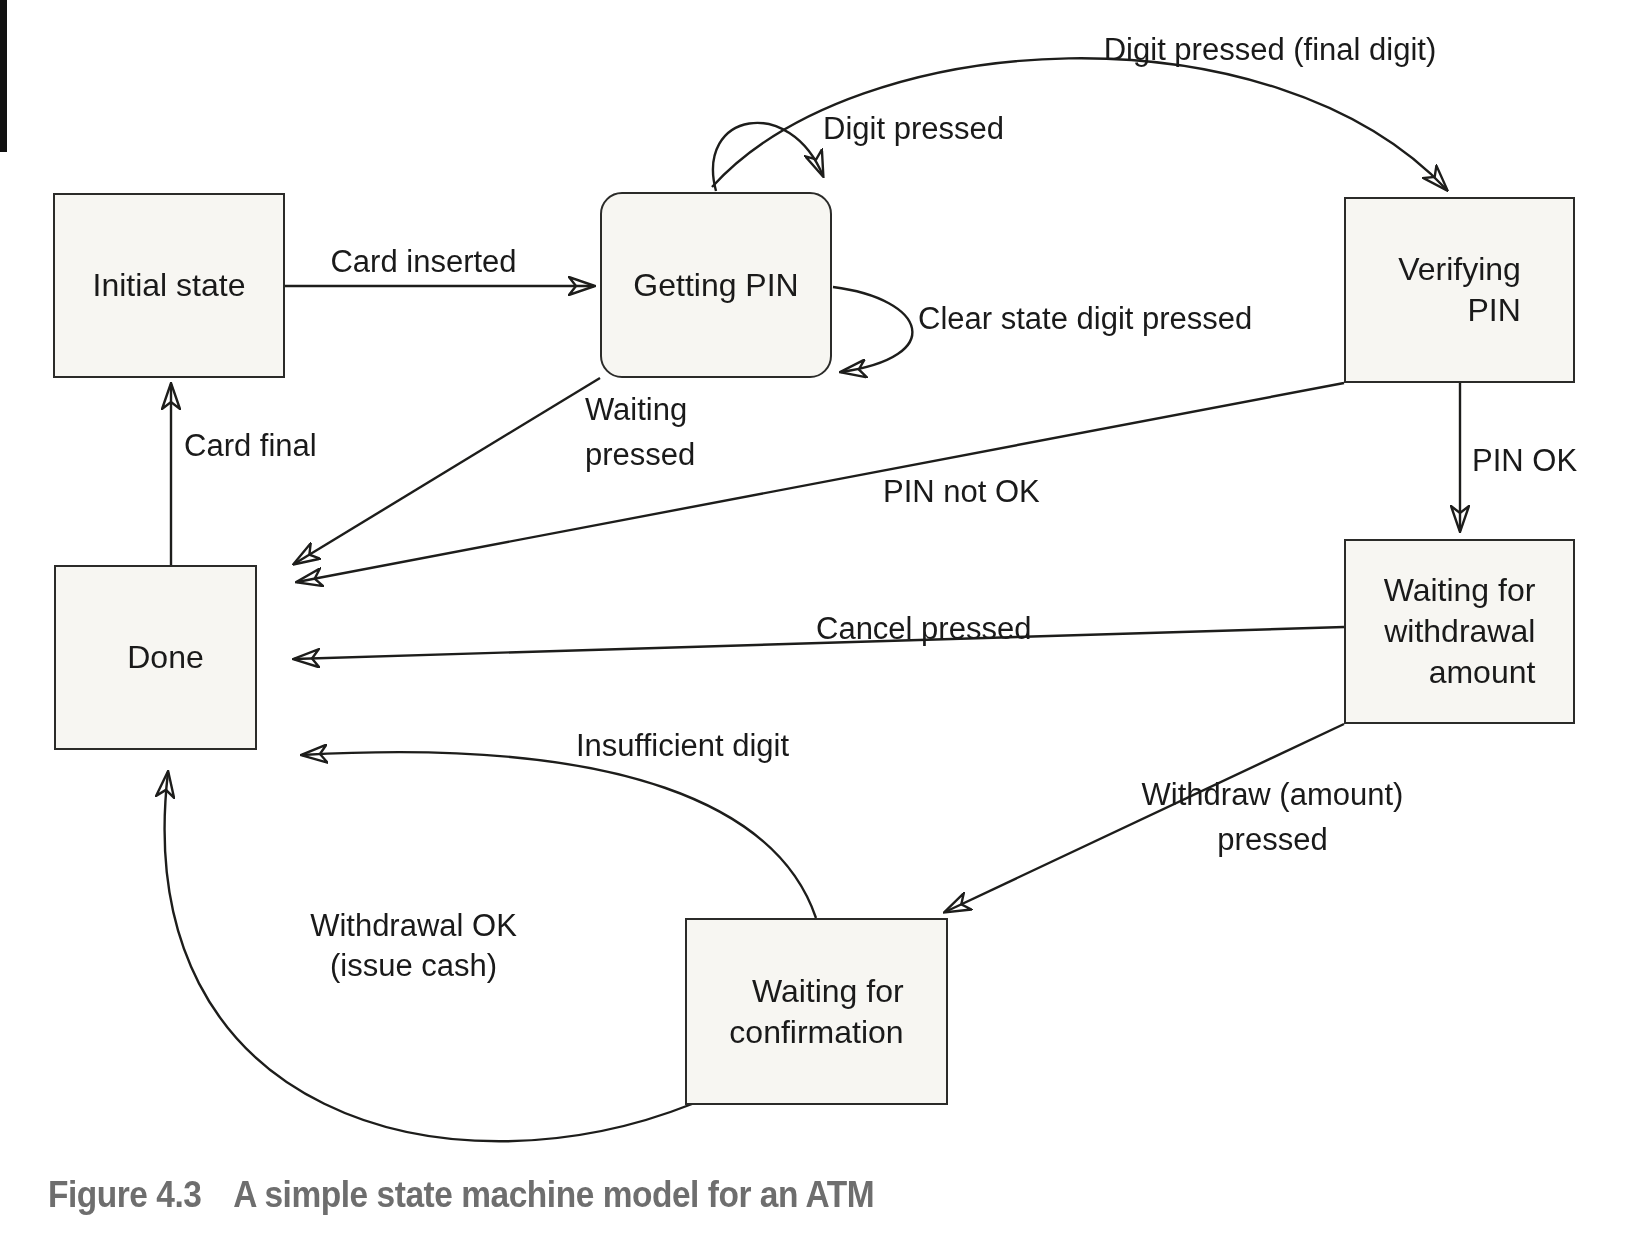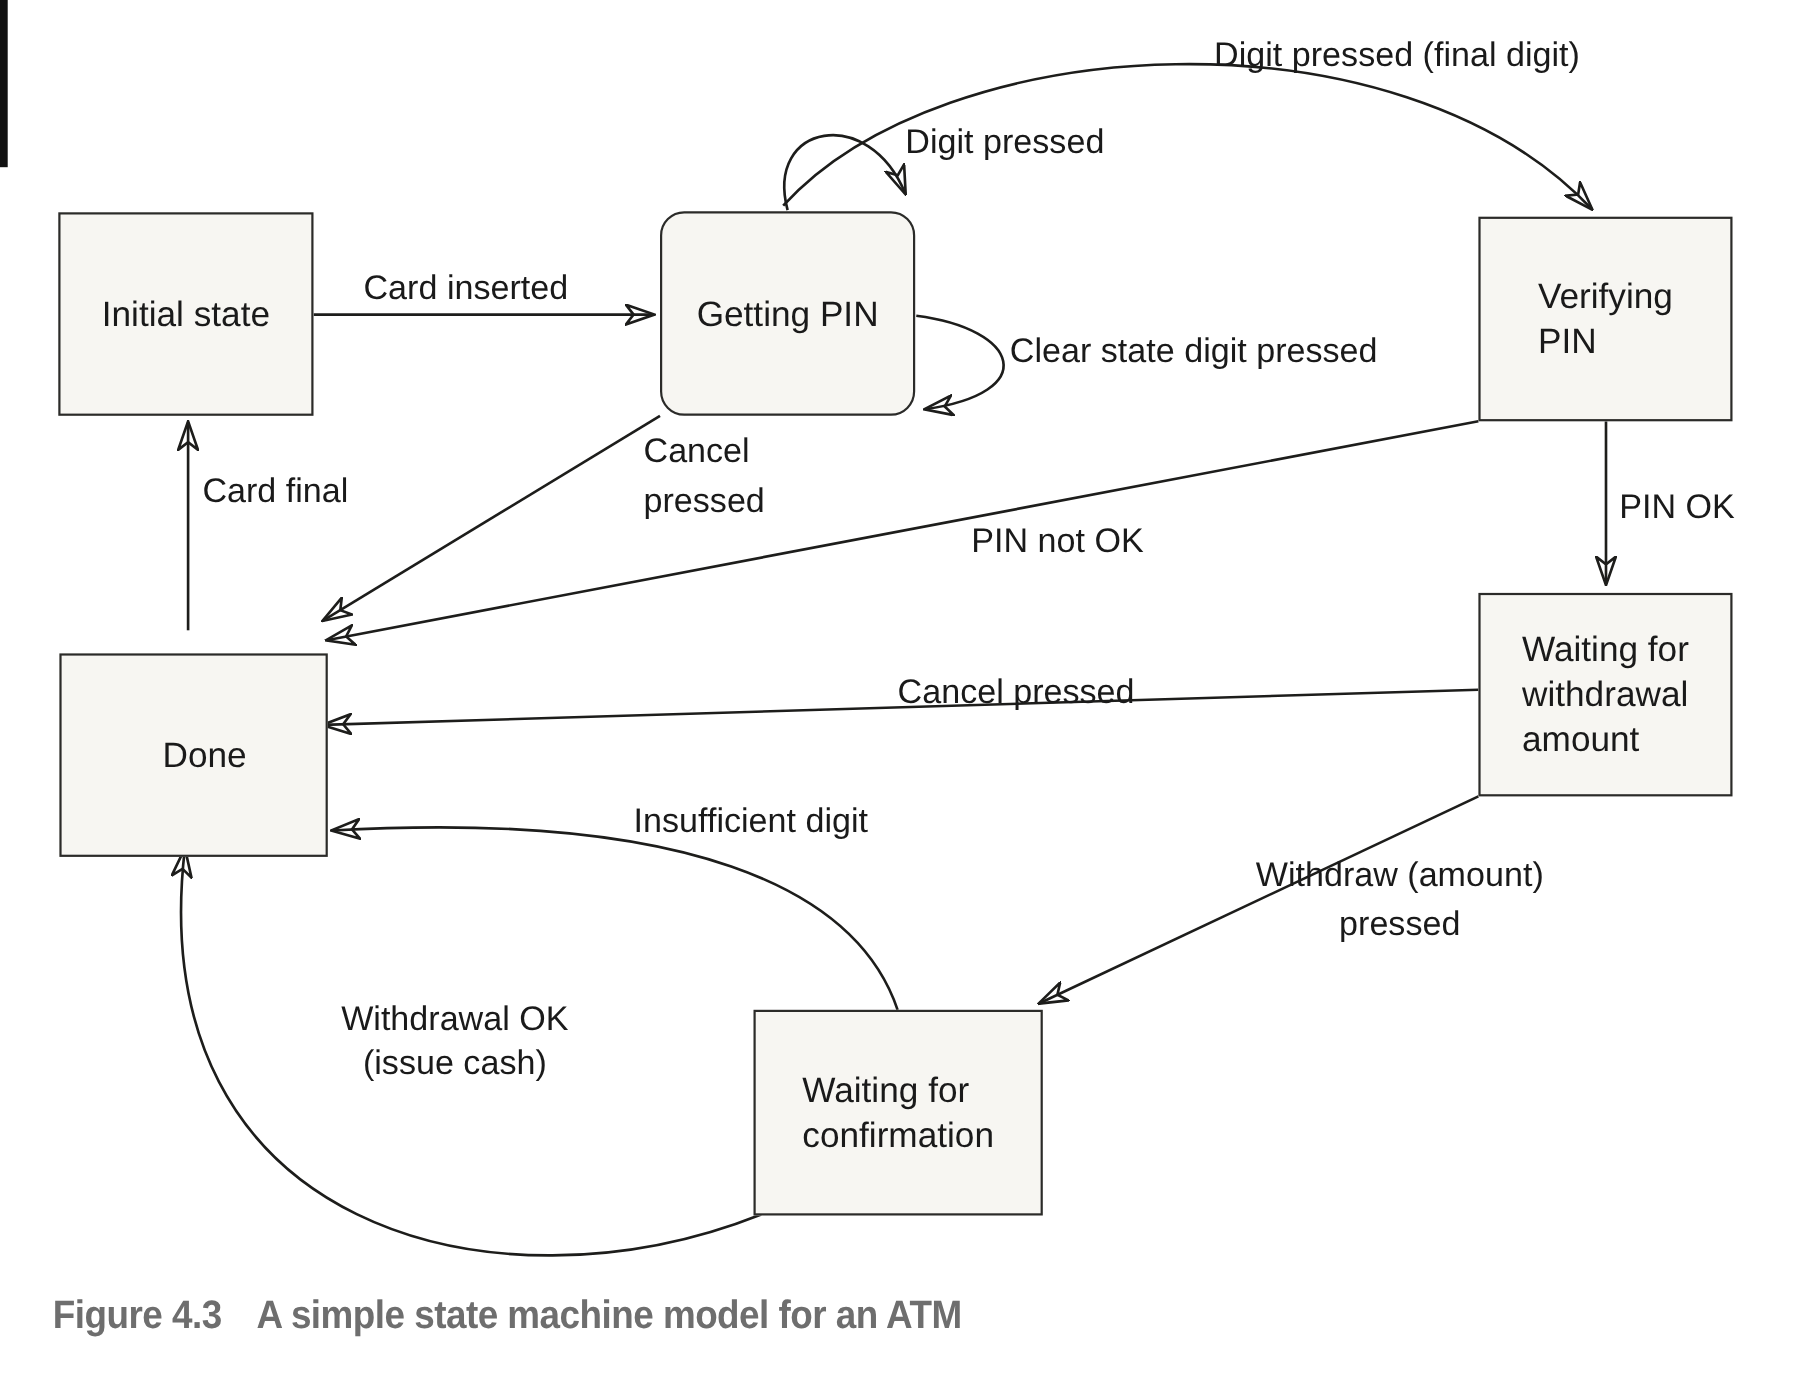--- a/index.html
+++ b/index.html
@@ -11,21 +11,21 @@
     color:#1a1a1a;
     overflow:hidden;
   }
   #wires{position:absolute;left:0;top:0;width:1644px;height:1258px;}
   #wires path, #wires line{stroke:#1d1d1b;stroke-width:2.4;fill:none;}
   .state-box{
     position:absolute;
     background:#f7f6f2;
     border:2.6px solid #2b2b29;
     display:flex;align-items:center;justify-content:center;
-    text-align:left;
+    text-align:right;
     font-size:32px;line-height:41px;
     white-space:pre-line;
     box-sizing:border-box;
   }
   .edge-label{
     position:absolute;
     font-size:31px;line-height:42px;
     white-space:pre-line;
   }
   .al{text-align:left;}
@@ -76,21 +76,21 @@
 
   <div class="state-box" style="left:600px;top:192px;width:232px;height:186px;border-radius:22px;">
     <span>Getting PIN</span>
   </div>
 
   <div class="state-box" style="left:1344px;top:197px;width:231px;height:186px;">
     <span>Verifying
 PIN</span>
   </div>
 
-  <div class="state-box" style="left:54px;top:594px;width:244px;height:185px;padding-left:20px;">
+  <div class="state-box" style="left:54px;top:565px;width:203px;height:185px;padding-left:20px;">
     <span>Done</span>
   </div>
 
   <div class="state-box" style="left:1344px;top:539px;width:231px;height:185px;">
     <span>Waiting for
 withdrawal
 amount</span>
   </div>
 
   <div class="state-box" style="left:685px;top:918px;width:263px;height:187px;">
@@ -99,21 +99,21 @@
   </div>
 
   <div class="edge-label ac" style="left:316px;top:241px;width:215px;">Card inserted</div>
 
   <div class="edge-label ac" style="left:811px;top:108px;width:205px;">Digit pressed</div>
 
   <div class="edge-label ac" style="left:1085px;top:29px;width:370px;">Digit pressed (final digit)</div>
 
   <div class="edge-label al" style="left:918px;top:298px;width:370px;">Clear state digit pressed</div>
 
-  <div class="edge-label al two" style="left:585px;top:387px;width:150px;">Cancel
+  <div class="edge-label al two" style="left:585px;top:387px;width:150px;">Waiting
 pressed</div>
 
   <div class="edge-label al" style="left:883px;top:471px;width:200px;">PIN not OK</div>
 
   <div class="edge-label al" style="left:1472px;top:440px;width:140px;">PIN OK</div>
 
   <div class="edge-label al" style="left:184px;top:425px;width:185px;">Card final</div>
 
   <div class="edge-label al" style="left:816px;top:608px;width:240px;">Cancel pressed</div>
 

